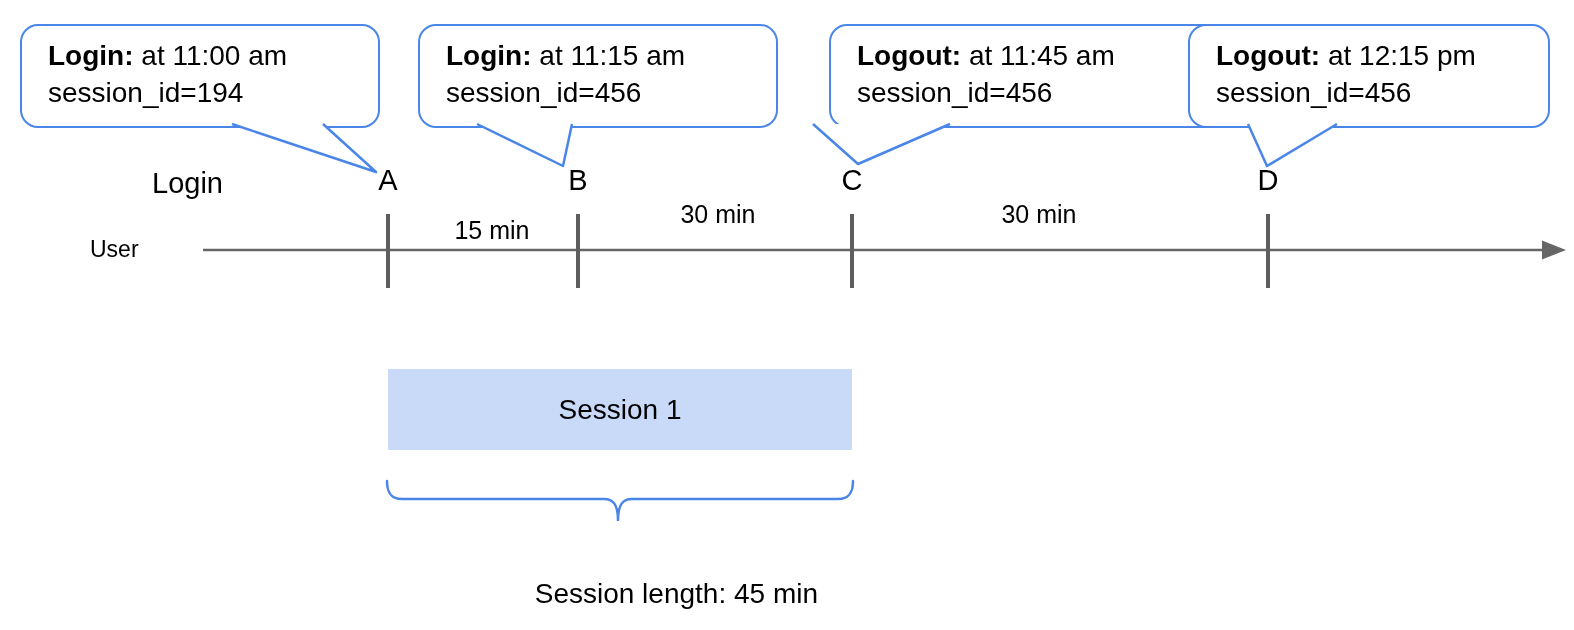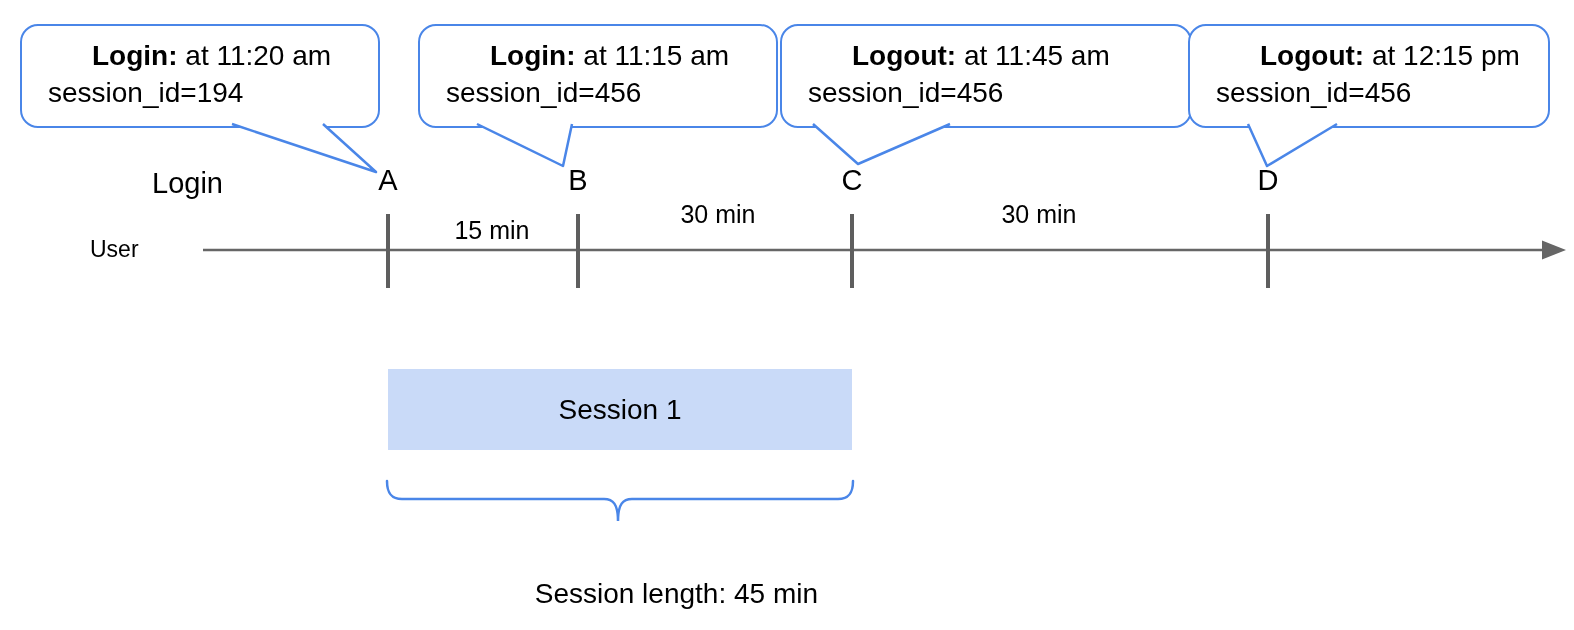--- a/index.html
+++ b/index.html
@@ -7,23 +7,23 @@
   .canvas { position:relative; width:1574px; height:630px; background:#fff; overflow:hidden; }
 
   
   .callout {
     position:absolute; top:24px; height:104px; box-sizing:border-box;
     border:2.5px solid #4a86e8; border-radius:18px; background:#fff;
     padding:11px 10px 0 26px; font-size:28px; line-height:37px; z-index:1;
   }
   .callout-1 { left:20px;   width:360px; }
   .callout-2 { left:418px;  width:360px; }
-  .callout-3 { left:780px;  width:412px; }
+  .callout-3 { left:829px;  width:412px; }
   .callout-4 { left:1188px; width:362px; }
-  .callout .bold { font-weight:bold;margin-left:44px; }
+  .callout .bold { font-weight:bold; }
 
   
   svg.gfx { position:absolute; left:0; top:0; z-index:2; pointer-events:none; }
 
   
   .label { position:absolute; white-space:nowrap; z-index:3; }
   .events-label { left:152px; top:167px; font-size:29px; }
   .user-label   { left:90px;  top:236px; font-size:23px; }
   .marker { top:164px; width:60px; margin-left:-30px; text-align:center; font-size:29px; }
   .marker-a { left:388px; } .marker-b { left:578px; }
@@ -37,21 +37,21 @@
     font-size:28px; z-index:1;text-align:right;
   }
   .session-length { left:418px; top:578px; width:400px; text-align:right; font-size:28px; }
 </style>
 </head>
 <body>
 
 <div class="canvas">
 
   <div class="callout callout-1">
-    <div><span class="bold">Login:</span><span> at 11:20 am</span></div>
+    <div><span class="bold">Login:</span><span> at 11:00 am</span></div>
     <div>session_id=194</div>
   </div>
   <div class="callout callout-2">
     <div><span class="bold">Login:</span><span> at 11:15 am</span></div>
     <div>session_id=456</div>
   </div>
   <div class="callout callout-3">
     <div><span class="bold">Logout:</span><span> at 11:45 am</span></div>
     <div>session_id=456</div>
   </div>

